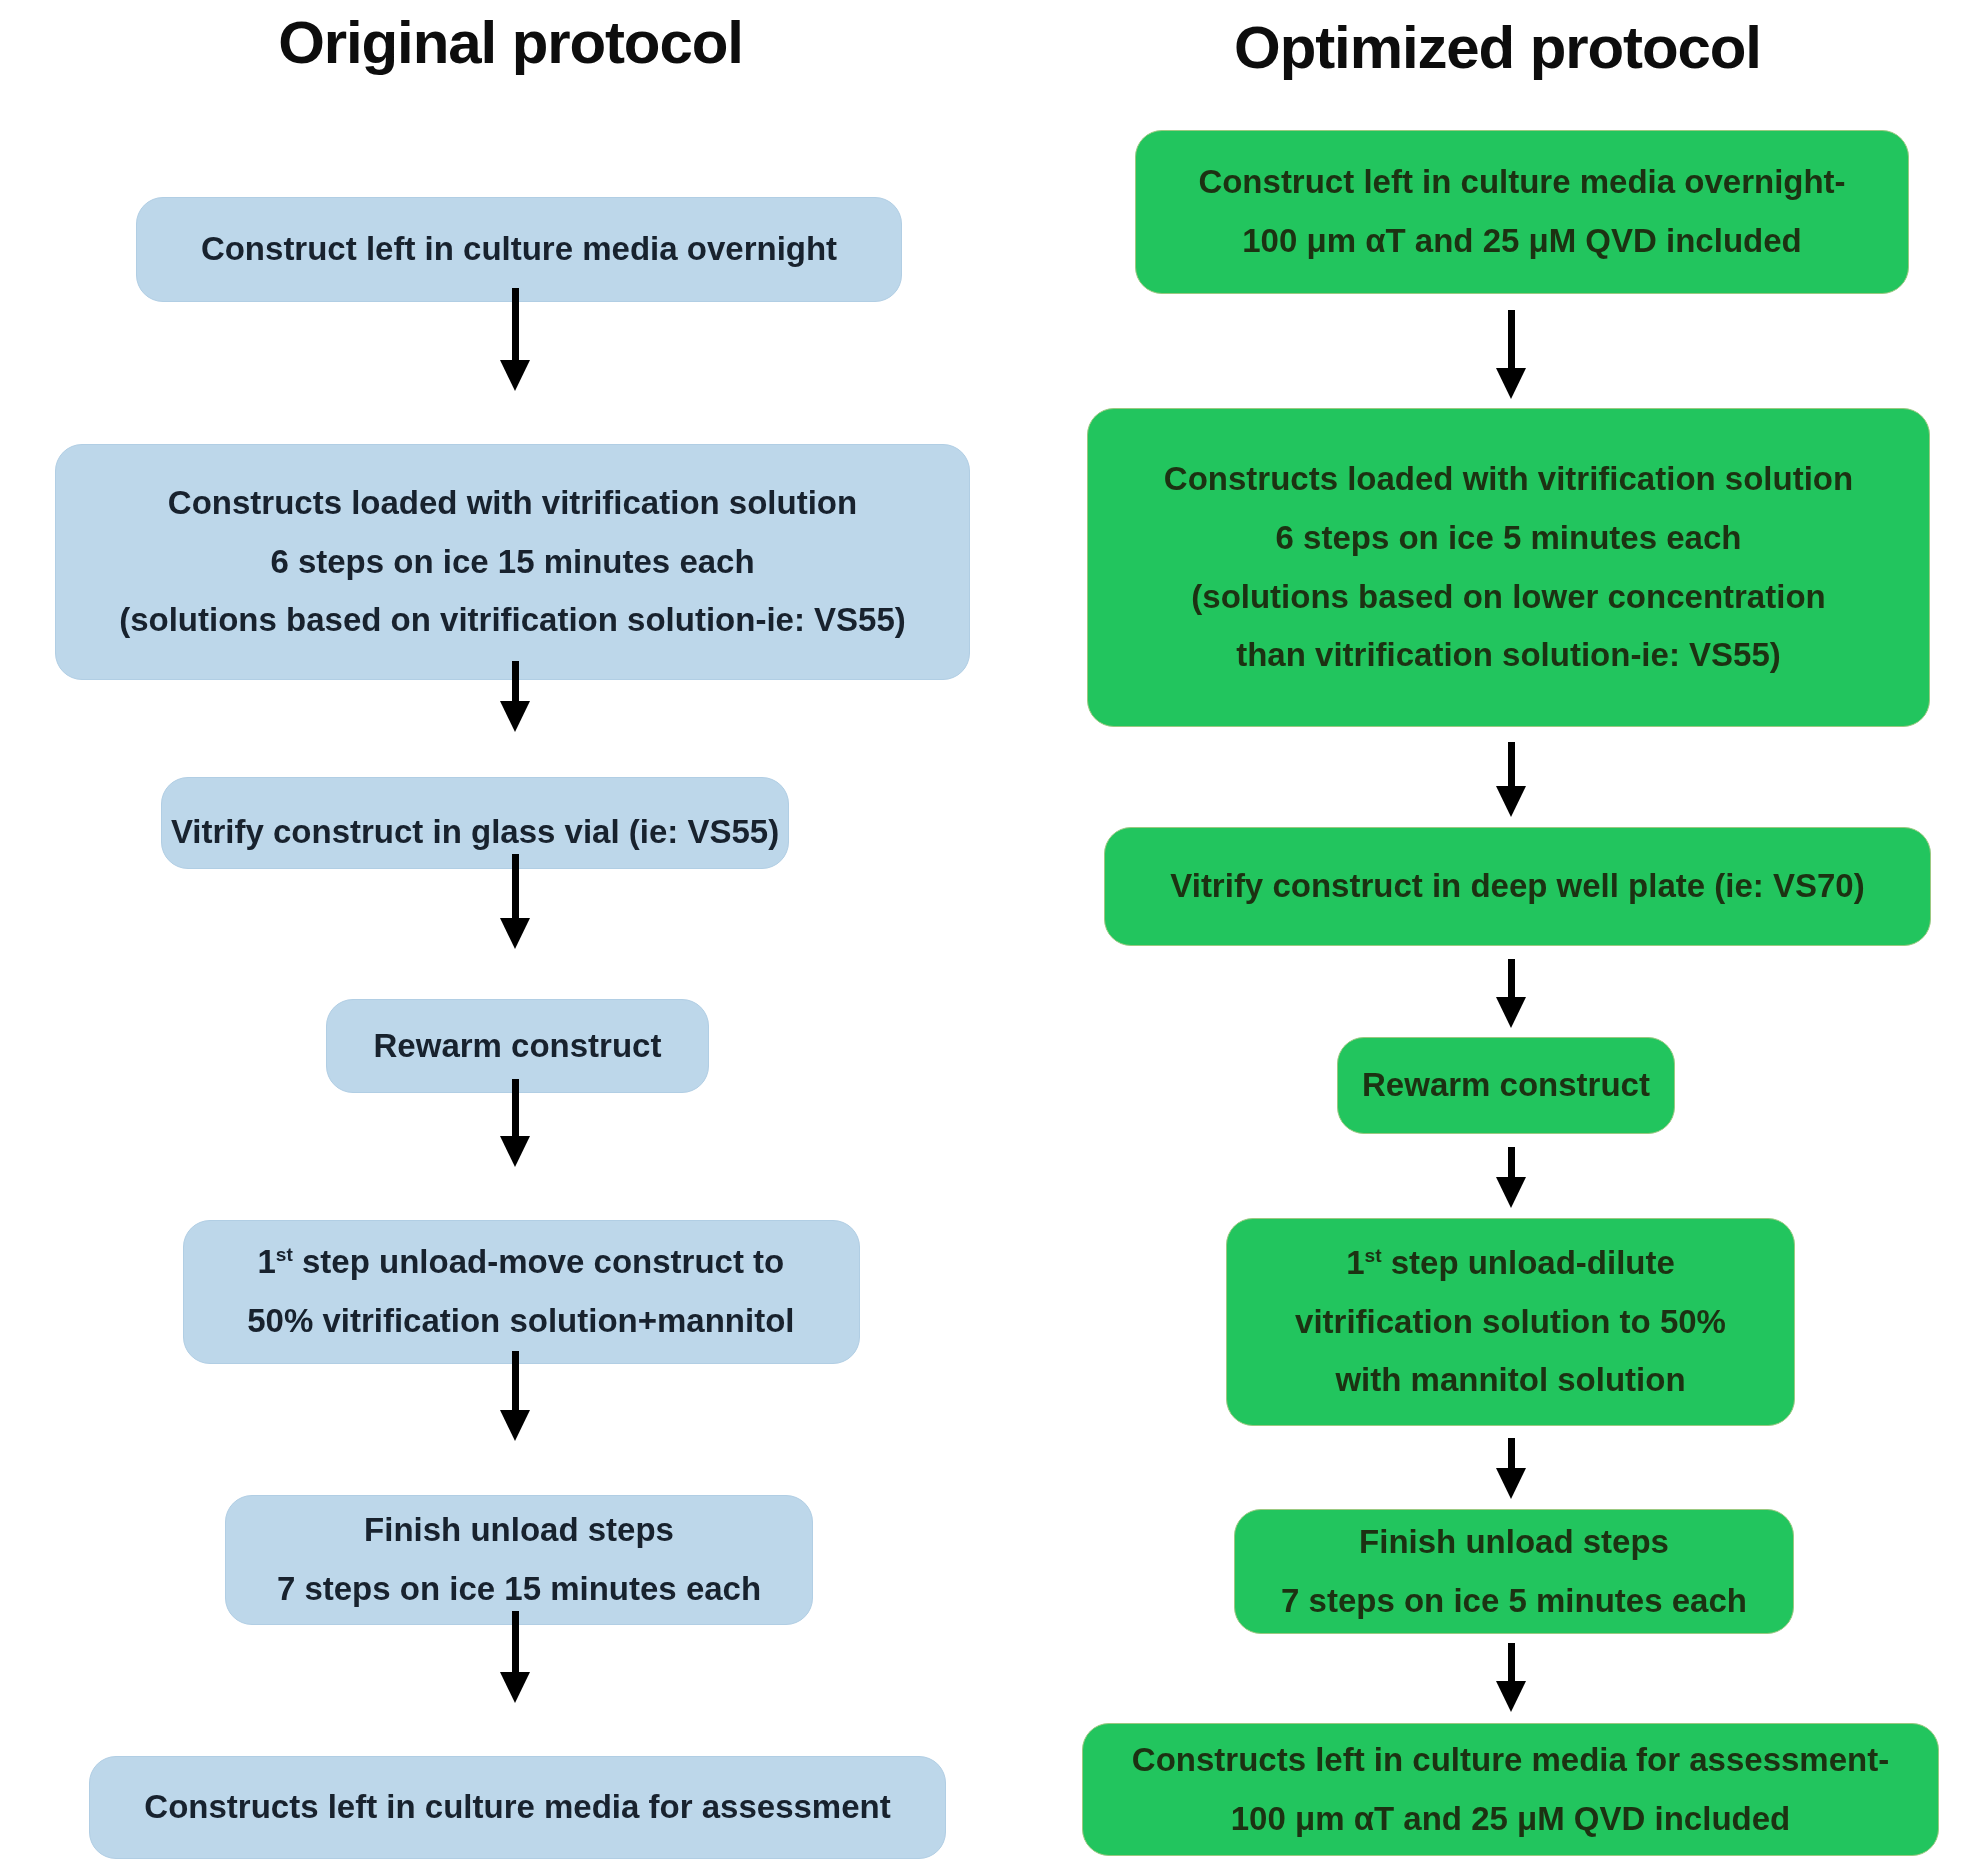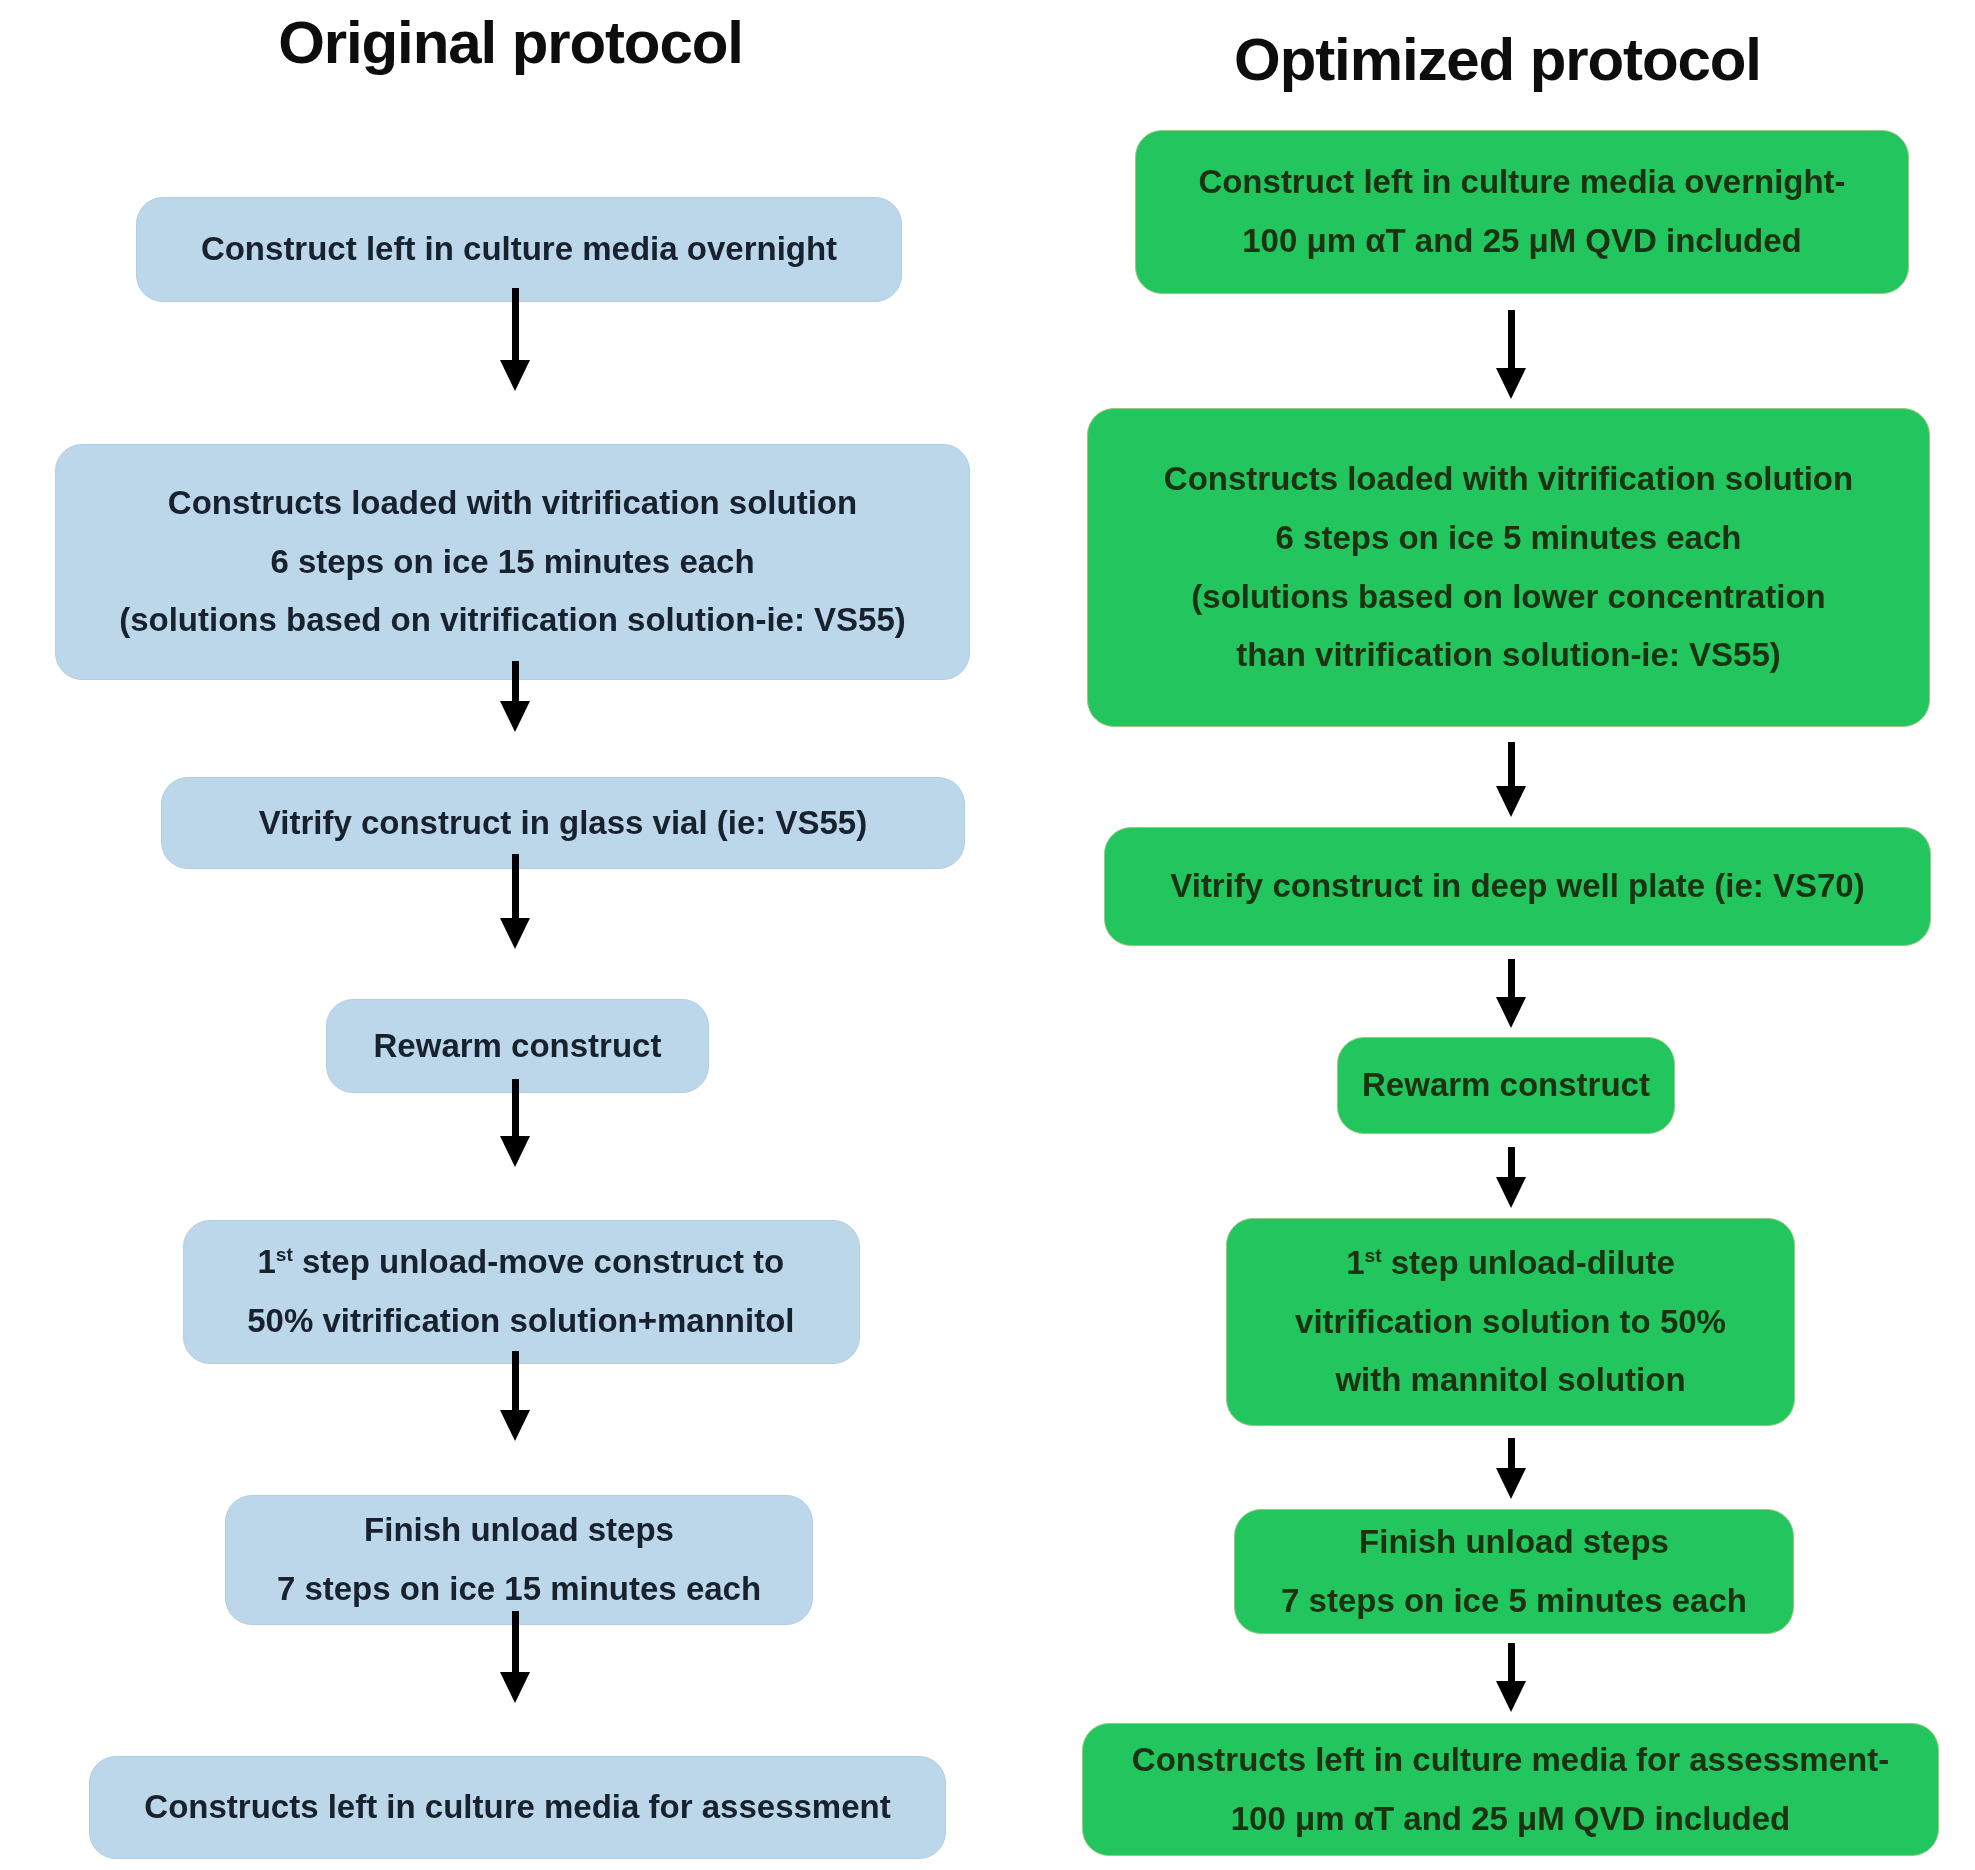--- a/index.html
+++ b/index.html
@@ -5,35 +5,35 @@
   html,body{margin:0;padding:0;background:#ffffff;}
   .canvas{
     position:relative;width:1975px;height:1870px;background:#ffffff;
     font-family:"Liberation Sans",sans-serif;overflow:hidden;
   }
   .title{
     position:absolute;margin:0;text-align:center;
     font-size:60px;font-weight:bold;color:#0d0d0d;letter-spacing:-1.1px;
   }
   .tl{left:11px;top:7.8px;width:999px;}
-  .tr{left:1026px;top:25px;width:943px;}
+  .tr{left:1026px;top:13px;width:943px;}
   .box{
     position:absolute;display:flex;flex-direction:column;
     justify-content:center;align-items:center;text-align:center;
     font-weight:bold;font-size:33px;line-height:1.78;
     border-radius:27px;padding:6.7px 13.3px;box-sizing:border-box;
   }
   .blue{background:#bdd7ea;color:#18222e;border:1.1px solid #b1cee4;margin-top:36px;}
   .green{background:#22c55e;color:#1c3212;border:1.1px solid #9bc981;}
   .line{white-space:nowrap;}
   sup{font-size:0.58em;line-height:0;vertical-align:super;}
   
   .o1{left:136px;top:161px;width:766px;height:105px;}
   .o2{left:55px;top:408px;width:915px;height:236px;}
-  .o3{left:161px;top:741px;width:804px;height:92px;}
+  .o3{left:161px;top:741px;width:628px;height:92px;justify-content:flex-end;}
   .o4{left:326px;top:963px;width:383px;height:94px;}
   .o5{left:183px;top:1184px;width:677px;height:144px;padding-left:12px;}
   .o6{left:225px;top:1459px;width:588px;height:130px;}
   .o7{left:89px;top:1720px;width:857px;height:103px;}
   
   .g1{left:1135px;top:130px;width:774px;height:164px;}
   .g2{left:1087px;top:408px;width:843px;height:319px;}
   .g3{left:1104px;top:827px;width:827px;height:119px;}
   .g4{left:1337px;top:1037px;width:338px;height:97px;}
   .g5{left:1226px;top:1218px;width:569px;height:208px;}

